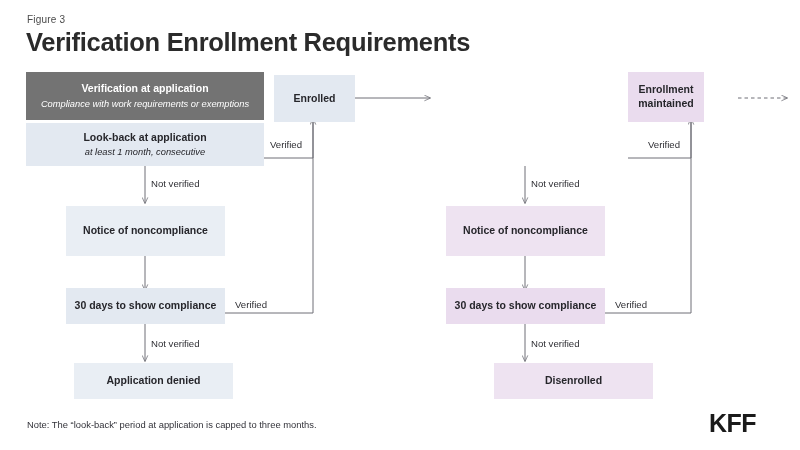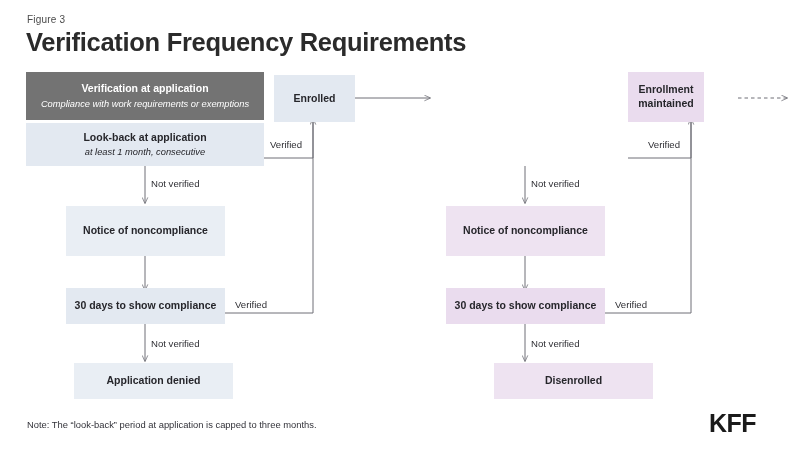--- a/index.html
+++ b/index.html
@@ -107,21 +107,21 @@
     color: #1a1a1a;
     letter-spacing: -0.5px;
   }
 </style>
 </head>
 <body>
 
 <div id="figure-root">
 
   <div class="fig-label">Figure  3</div>
-  <div class="fig-title">Verification Frequency Requirements</div>
+  <div class="fig-title">Verification Enrollment Requirements</div>
 
   <svg id="connectors" viewBox="0 0 800 450" xmlns="http://www.w3.org/2000/svg">
     <defs>
       <marker id="arrow" viewBox="0 0 10 10" refX="8" refY="5" markerWidth="7" markerHeight="7" orient="auto-start-reverse">
         <path d="M 0 1 L 9 5 L 0 9" fill="none" stroke="#6e6e76" stroke-width="1.1"></path>
       </marker>
       <marker id="arrowd" viewBox="0 0 10 10" refX="8" refY="5" markerWidth="7" markerHeight="7" orient="auto-start-reverse">
         <path d="M 0 1 L 9 5 L 0 9" fill="none" stroke="#6e6e76" stroke-width="1.1"></path>
       </marker>
     </defs>

